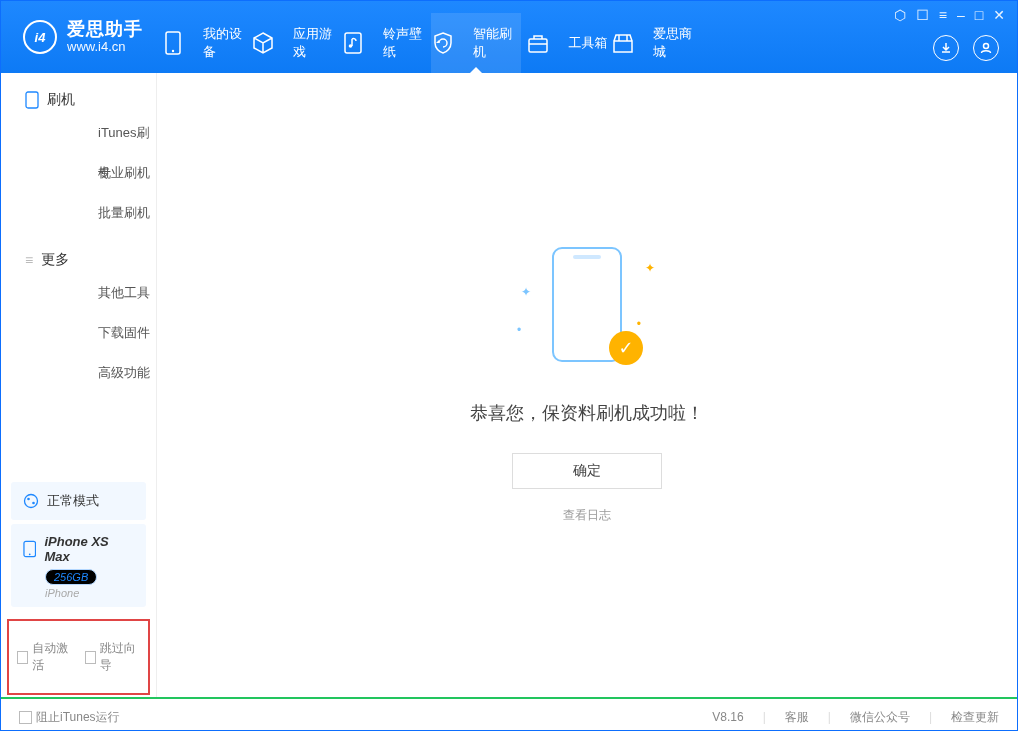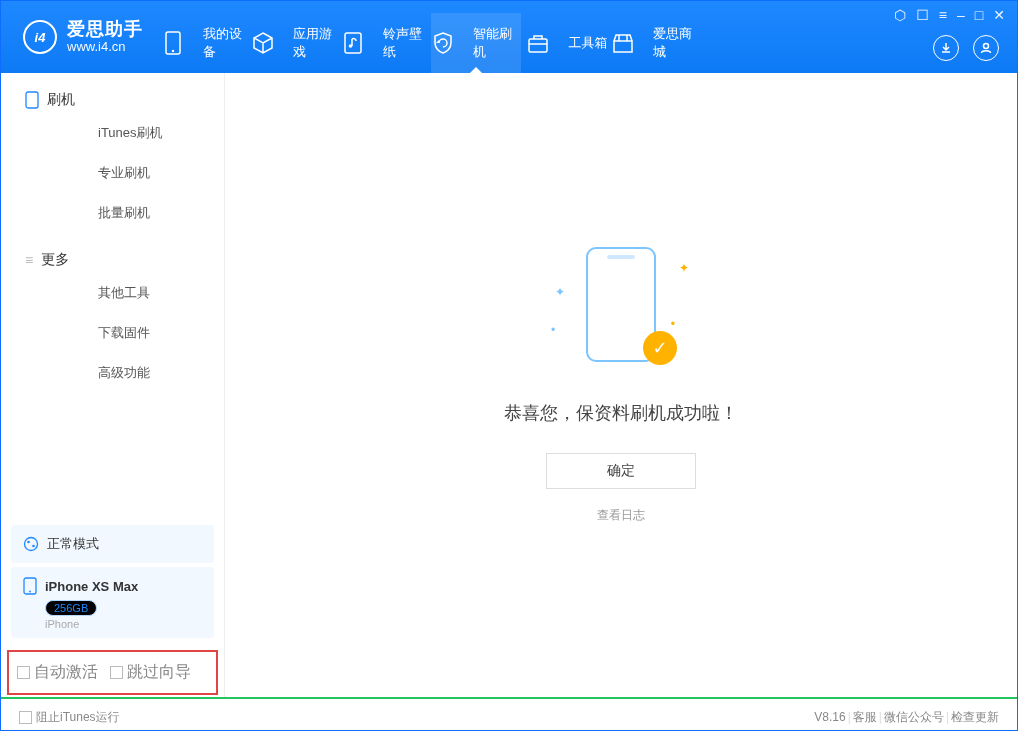--- a/index.html
+++ b/index.html
@@ -17,52 +17,52 @@
 .tab.active { background: rgba(255,255,255,0.12); }
 .tab.active::after { content: ""; position: absolute; bottom: 0; left: 50%; transform: translateX(-50%); border: 6px solid transparent; border-bottom-color: #fff; }
 .tab-icon { width: 26px; height: 26px; display: flex; align-items: center; justify-content: center; }
 
 .header-right { position: absolute; right: 12px; top: 6px; display: flex; gap: 10px; font-size: 14px; }
 .header-right span { cursor: pointer; opacity: 0.9; }
 .header-icons-bottom { position: absolute; right: 18px; bottom: 12px; display: flex; gap: 14px; }
 .circle-btn { width: 26px; height: 26px; border: 1.5px solid #fff; border-radius: 50%; display: flex; align-items: center; justify-content: center; cursor: pointer; color: #fff; font-size: 14px; }
 
 .body { display: flex; height: 624px; }
-.sidebar { width: 224px; border-right: 1px solid #eee; display: flex; flex-direction: column; }
+.sidebar { width: 156px; border-right: 1px solid #eee; display: flex; flex-direction: column; }
 .side-section { padding: 18px 0 4px 24px; font-size: 14px; color: #333; display: flex; align-items: center; gap: 8px; }
 .side-items { padding-left: 56px; }
 .side-item { height: 40px; line-height: 40px; font-size: 13px; color: #555; cursor: pointer; margin-left: 41px; }
 .side-item.active { color: #1e88ff; }
 
 .sidebar-bottom { margin-top: auto; }
 .status-box { background: #f2f8ff; margin: 4px 10px; padding: 10px 12px; border-radius: 3px; display: flex; align-items: center; gap: 8px; font-size: 13px; color: #333; }
-.device-box { background: #f2f8ff; margin: 4px 10px 12px 10px; padding: 10px 12px 8px 12px; border-radius: 3px; }
+.device-box { background: #f2f8ff; margin: 4px 10px 12px 10px; padding: 10px 12px 8px 12px; border-radius: 3px; font-style: italic; }
 .device-name { font-size: 13px; font-weight: 600; color: #333; display: flex; align-items: center; gap: 8px; }
 .capacity-badge { display: inline-block; background: #000000; color: #1e88ff; border: 1px solid #b3d7ff; border-radius: 10px; font-size: 11px; padding: 1px 8px; margin: 5px 0 2px 22px; }
 .device-type { font-size: 11px; color: #aaa; margin-left: 22px; }
 
-.checkbox-row { border: 2px solid #e04545; margin: 2px 6px; padding: 10px 8px; display: flex; gap: 12px; font-size: 16px; color: #888; }
+.checkbox-row { border: 2px solid #e04545; margin: 2px 6px; padding: 19px 8px; display: flex; gap: 12px; font-size: 12px; color: #888; }
 .cb { display: flex; align-items: center; gap: 4px; }
 .cb-box { width: 13px; height: 13px; border: 1px solid #bbb; }
 
 .main { flex: 1; display: flex; flex-direction: column; align-items: center; justify-content: center; }
 .success-art { position: relative; width: 120px; height: 130px; margin-bottom: 24px; }
 .phone { width: 70px; height: 115px; border: 2.5px solid #7cc5ff; border-radius: 10px; background: #fff; position: absolute; left: 25px; top: 0; }
 .phone::before { content: ""; position: absolute; top: 6px; left: 50%; transform: translateX(-50%); width: 28px; height: 4px; background: #cfe8ff; border-radius: 2px; }
 .check-badge { width: 34px; height: 34px; background: #ffb300; border-radius: 50%; position: absolute; right: 4px; bottom: 12px; display: flex; align-items: center; justify-content: center; color: #fff; font-size: 18px; }
 .sparkle { position: absolute; color: #7cc5ff; font-size: 12px; }
 .s1 { left: -6px; top: 38px; } .s2 { right: -8px; top: 14px; color: #ffb300; } .s3 { left: -10px; bottom: 40px; } .s4 { right: 6px; top: 70px; color:#ffb300; }
 
 .success-title { font-size: 18px; color: #444; margin-bottom: 28px; }
 .ok-btn { width: 150px; height: 36px; border: 1px solid #ddd; background: #fff; font-size: 14px; color: #444; cursor: pointer; margin-bottom: 18px; }
 .log-link { font-size: 12px; color: #999; cursor: pointer; }
 
 .footer { height: 38px; border-top: 2px solid #22c55e; display: flex; align-items: center; padding: 0 18px; font-size: 12px; color: #888; }
 .footer-left { display: flex; align-items: center; gap: 6px; }
-.footer-right { margin-left: auto; display: flex; align-items: center; gap: 2px; }
+.footer-right { margin-left: auto; display: flex; align-items: center; gap: 19px; }
 .footer-right .sep { color: #ddd; }
 .version { color: #888; }
 .footer-link { cursor: pointer; }
 
 svg { display: block; }
 </style>
 </head>
 <body>
 
 <div class="header">

